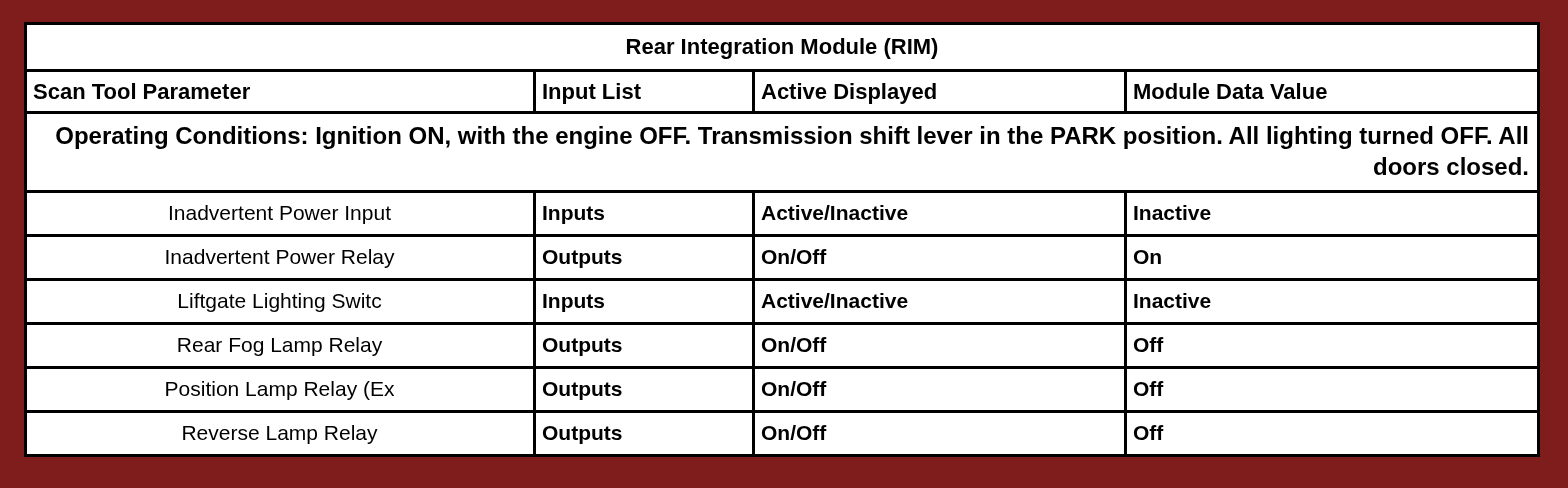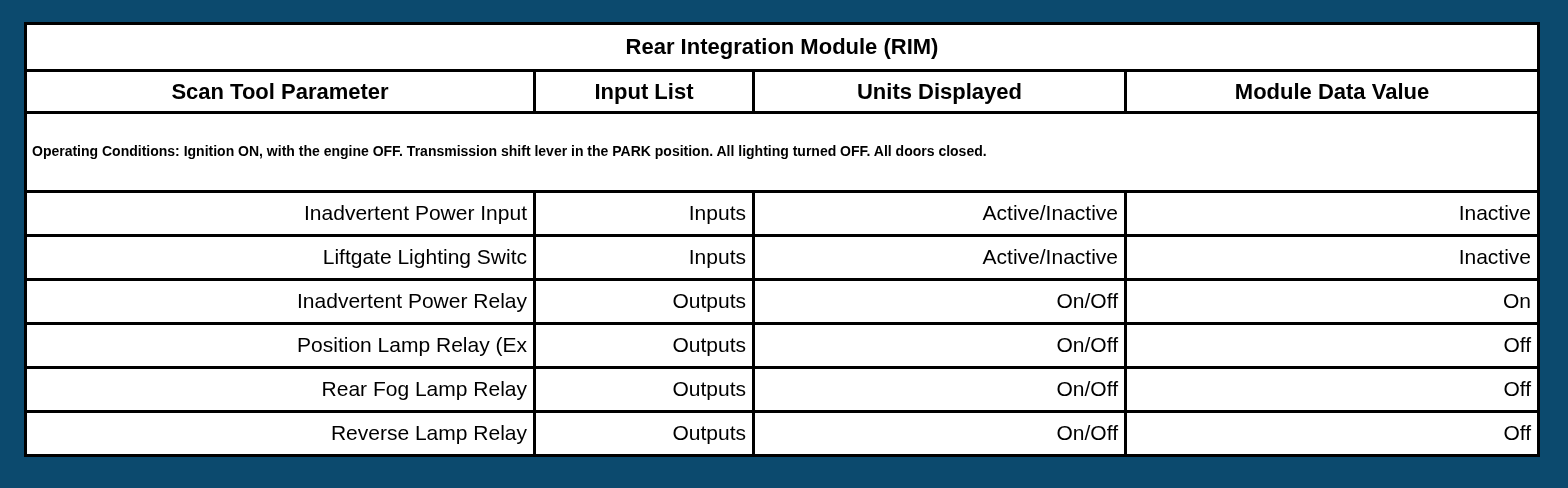--- a/index.html
+++ b/index.html
@@ -12,21 +12,21 @@
     height: 488px;
     font-family: "Liberation Sans", sans-serif;
     color: #000000;
     overflow: hidden;
   }
 
   #sheet {
     position: relative;
     width: 1568px;
     height: 488px;
-    background: #0c4a6e;
+    background: #7f1d1d;
   }
 
   table.spec {
     position: absolute;
     left: 24px;
     top: 22px;
     width: 1513px;
     border-collapse: collapse;
     table-layout: fixed;
     background: #ffffff;
@@ -53,50 +53,50 @@
     height: 44px;
     text-align: center;
     font-weight: bold;
     font-size: 22px;
     padding: 0 6px;
   }
 
   
   tr.head-row td {
     height: 39px;
-    text-align: center;
     font-weight: bold;
     font-size: 22px;
     padding: 0 6px;
   }
 
   
   tr.conditions-row td {
     height: 72px;
-    text-align: left;
+    text-align: right;
     font-weight: bold;
-    font-size: 14px;
+    font-size: 24px;
     line-height: 1.28;
     padding: 2px 8px 2px 5px;
     vertical-align: middle;
   }
 
   
   tr.data-row td {
     height: 41px;
     font-weight: normal;
     font-size: 21px;
     padding: 0 6px;
   }
   tr.data-row td.param {
-    text-align: right;
+    text-align: center;
     padding-left: 5px;
   }
   tr.data-row td.ctr {
-    text-align: right;
+    text-align: left;
+    font-weight: bold;
   }
 </style>
 </head>
 <body>
 
 <div id="sheet">
 
   <table class="spec">
     <colgroup>
       <col class="c1">
@@ -106,59 +106,59 @@
     </colgroup>
     <tbody>
 
       <tr class="title-row">
         <td colspan="4">Rear Integration Module (RIM)</td>
       </tr>
 
       <tr class="head-row">
         <td>Scan Tool Parameter</td>
         <td>Input List</td>
-        <td>Units Displayed</td>
+        <td>Active Displayed</td>
         <td>Module Data Value</td>
       </tr>
 
       <tr class="conditions-row">
         <td colspan="4">Operating Conditions: Ignition ON, with the engine OFF. Transmission shift lever in the PARK position. All lighting turned OFF. All doors closed.</td>
       </tr>
 
       <tr class="data-row">
         <td class="param">Inadvertent Power Input</td>
         <td class="ctr">Inputs</td>
         <td class="ctr">Active/Inactive</td>
         <td class="ctr">Inactive</td>
       </tr>
 
       <tr class="data-row">
+        <td class="param">Inadvertent Power Relay</td>
+        <td class="ctr">Outputs</td>
+        <td class="ctr">On/Off</td>
+        <td class="ctr">On</td>
+      </tr>
+
+      <tr class="data-row">
         <td class="param">Liftgate Lighting Switc</td>
         <td class="ctr">Inputs</td>
         <td class="ctr">Active/Inactive</td>
         <td class="ctr">Inactive</td>
       </tr>
 
-      <tr class="data-row">
-        <td class="param">Inadvertent Power Relay</td>
-        <td class="ctr">Outputs</td>
-        <td class="ctr">On/Off</td>
-        <td class="ctr">On</td>
-      </tr>
-
 
       <tr class="data-row">
-        <td class="param">Position Lamp Relay (Ex</td>
+        <td class="param">Rear Fog Lamp Relay</td>
         <td class="ctr">Outputs</td>
         <td class="ctr">On/Off</td>
         <td class="ctr">Off</td>
       </tr>
 
       <tr class="data-row">
-        <td class="param">Rear Fog Lamp Relay</td>
+        <td class="param">Position Lamp Relay (Ex</td>
         <td class="ctr">Outputs</td>
         <td class="ctr">On/Off</td>
         <td class="ctr">Off</td>
       </tr>
 
       <tr class="data-row">
         <td class="param">Reverse Lamp Relay</td>
         <td class="ctr">Outputs</td>
         <td class="ctr">On/Off</td>
         <td class="ctr">Off</td>

